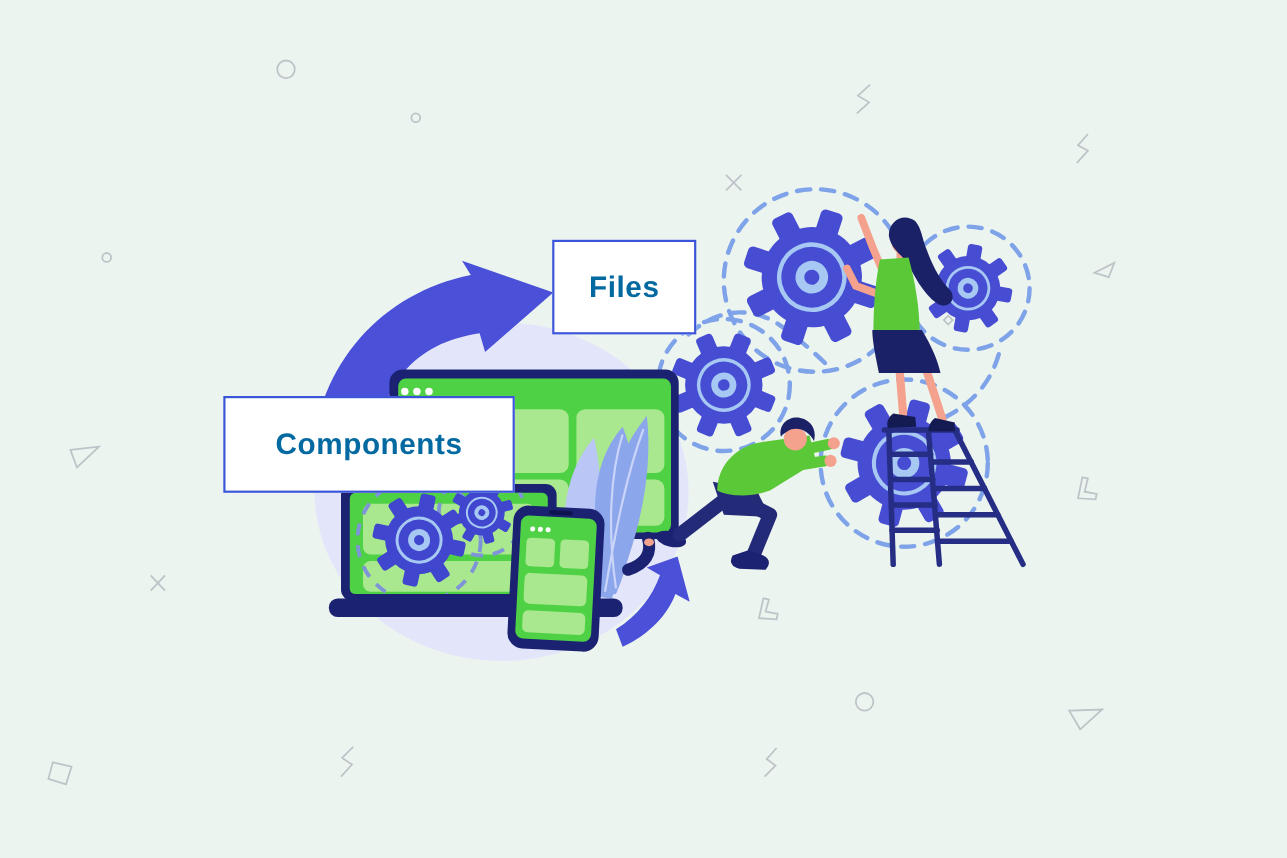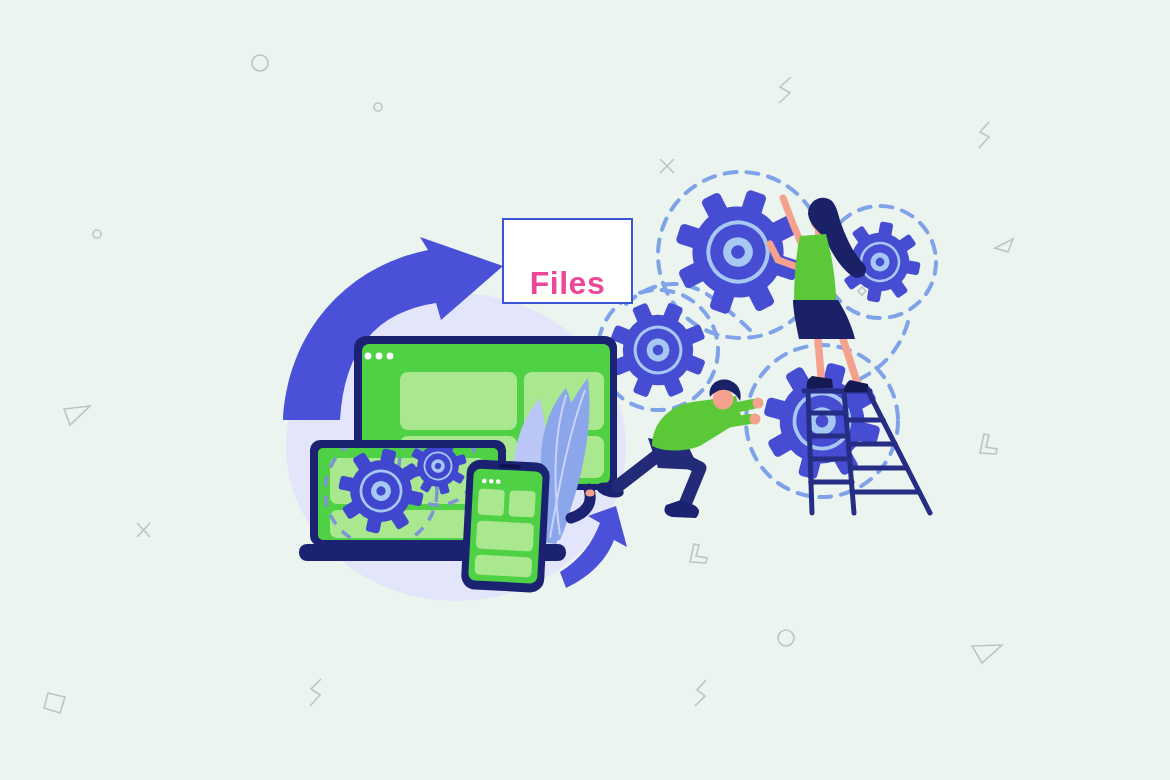--- a/index.html
+++ b/index.html
@@ -3,22 +3,22 @@
 <meta charset="utf-8">
 <style>
   html,body{margin:0;padding:0;background:#dfe7e5;}
   .canvas{
     position:relative;width:1170px;height:780px;overflow:hidden;
     background:#ecf4f0;font-family:"Liberation Sans",sans-serif;
   }
   .canvas svg{position:absolute;left:0;top:0;}
   .label-box{
     position:absolute;background:#ffffff;border:2px solid #3b55d8;
-    display:flex;align-items:flex-end;justify-content:center;
-    font-weight:700;font-size:32px;color:#ec4899;letter-spacing:.5px;
+    display:flex;align-items:center;justify-content:center;
+    font-weight:700;font-size:27px;color:#0369a1;letter-spacing:.5px;
   }
   .files-box{left:502px;top:218px;width:127px;height:82px;}
   .components-box{left:203px;top:360px;width:261px;height:84px;}
 </style>
 </head>
 <body>
 
 <div class="canvas">
 
 <svg width="1170" height="780" viewBox="0 0 1170 780">
@@ -185,14 +185,17 @@
     <rect x="815" y="228" width="8" height="12" fill="#f4a28e"></rect>
     <path fill="#1b2166" d="M808,214 C808,200 822,193 832,201 C838,208 838,216 842,226 C848,242 854,254 864,264 C870,272 862,282 852,276 C838,266 830,248 825,239 C818,230 810,226 808,214 Z"></path>
     <path fill="#5bc937" d="M800,236 L826,234 C832,256 836,280 836,302 L794,302 C794,278 796,254 800,236 Z"></path>
     <path fill="#1b2166" d="M793,300 L838,300 C848,316 853,330 855,339 L799,339 C796,324 793,310 793,300 Z"></path>
   </g>
 </svg>
 
   <div class="label-box files-box">
     <span>Files</span>
   </div>
+  <div class="label-box components-box">
+    <span>Components</span>
+  </div>
 
 </div>
 
 </body></html>

